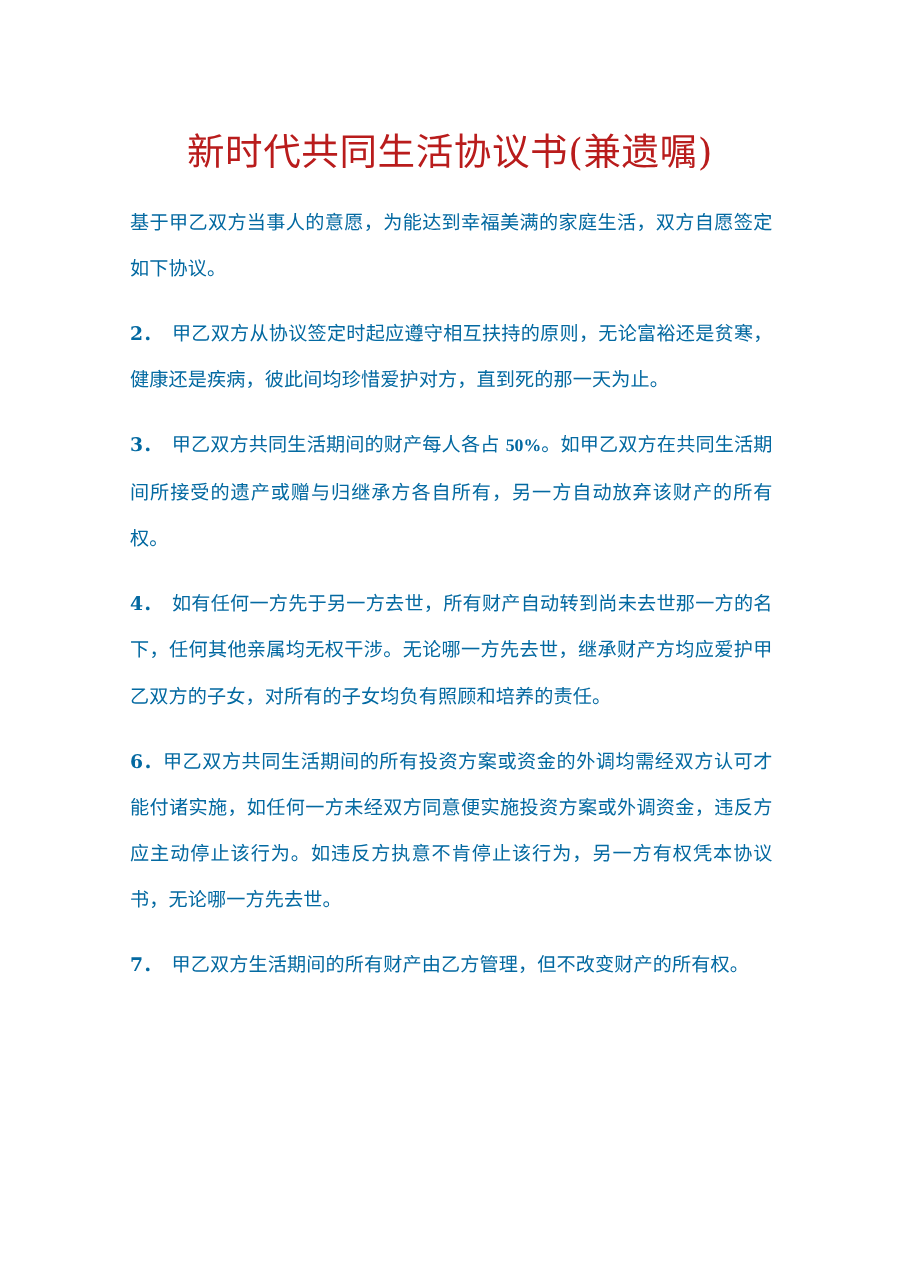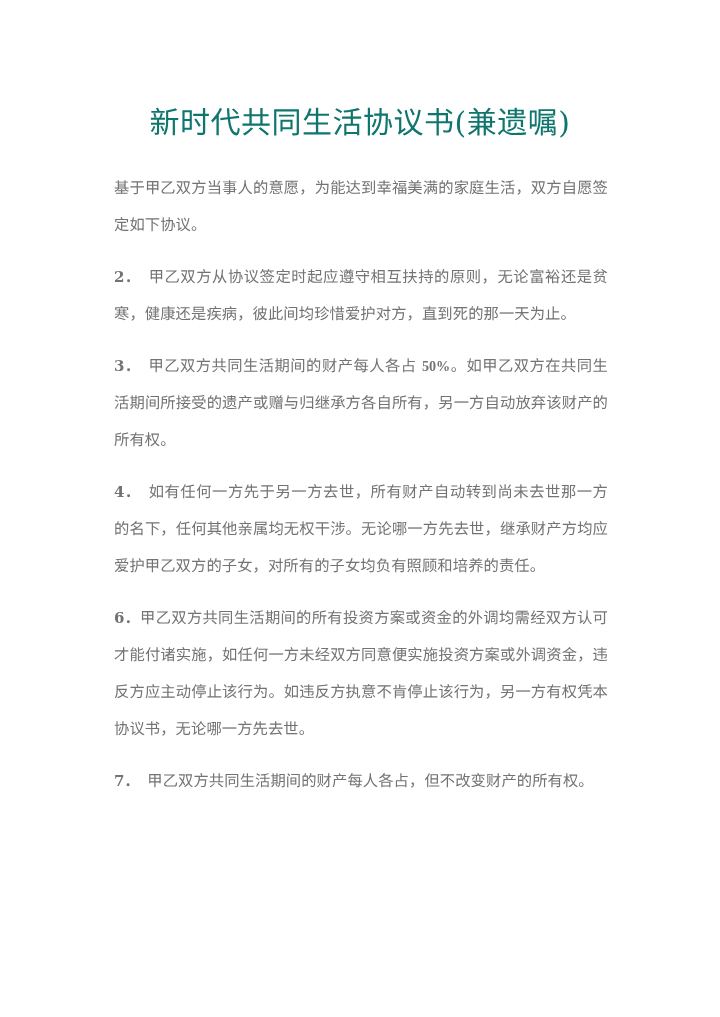--- a/index.html
+++ b/index.html
@@ -32,39 +32,39 @@
     position: absolute;
     left: 0;
     top: 84px;
     width: 720px;
     text-align: center;
     font-family: "DejaVu Serif", "Liberation Serif", serif;
     font-size: 30px;
     line-height: 38px;
     font-weight: 400;
     letter-spacing: 0.5px;
-    color: #0f766e;
+    color: #b91c1c;
     white-space: nowrap;
   }
 
   .body-block {
     position: absolute;
     left: 104px;
     top: 160px;
     width: 514px;
   }
 
   .para {
     font-size: 15.3px;
     line-height: 37px;
-    color: #737373;
+    color: #0369a1;
     text-align: justify;
     text-justify: inter-ideograph;
     letter-spacing: 0.1px;
-    margin: 10px;
+    margin: 0;
   }
 
   .para.intro {
     margin-bottom: 14px;
   }
 
   .clause {
     margin-top: 15px;
     position: relative;
   }
@@ -113,17 +113,17 @@
     <p class="para clause">
       <span class="num gap-wide">4．</span><span>如有任何一方先于另一方去世，所有财产自动转到尚未去世那一方的名下，任何其他亲属均无权干涉。无论哪一方先去世，继承财产方均应爱护甲乙双方的子女，对所有的子女均负有照顾和培养的责任。</span>
     </p>
 
 
     <p class="para clause">
       <span class="num gap-narrow">6．</span><span>甲乙双方共同生活期间的所有投资方案或资金的外调均需经双方认可才能付诸实施，如任何一方未经双方同意便实施投资方案或外调资金，违反方应主动停止该行为。如违反方执意不肯停止该行为，另一方有权凭本协议书，无论哪一方先去世。</span>
     </p>
 
     <p class="para clause">
-      <span class="num gap-wide">7．</span><span>甲乙双方共同生活期间的财产每人各占，但不改变财产的所有权。</span>
+      <span class="num gap-wide">7．</span><span>甲乙双方生活期间的所有财产由乙方管理，但不改变财产的所有权。</span>
     </p>
 
   </div>
 </div>
 
 </body></html>

